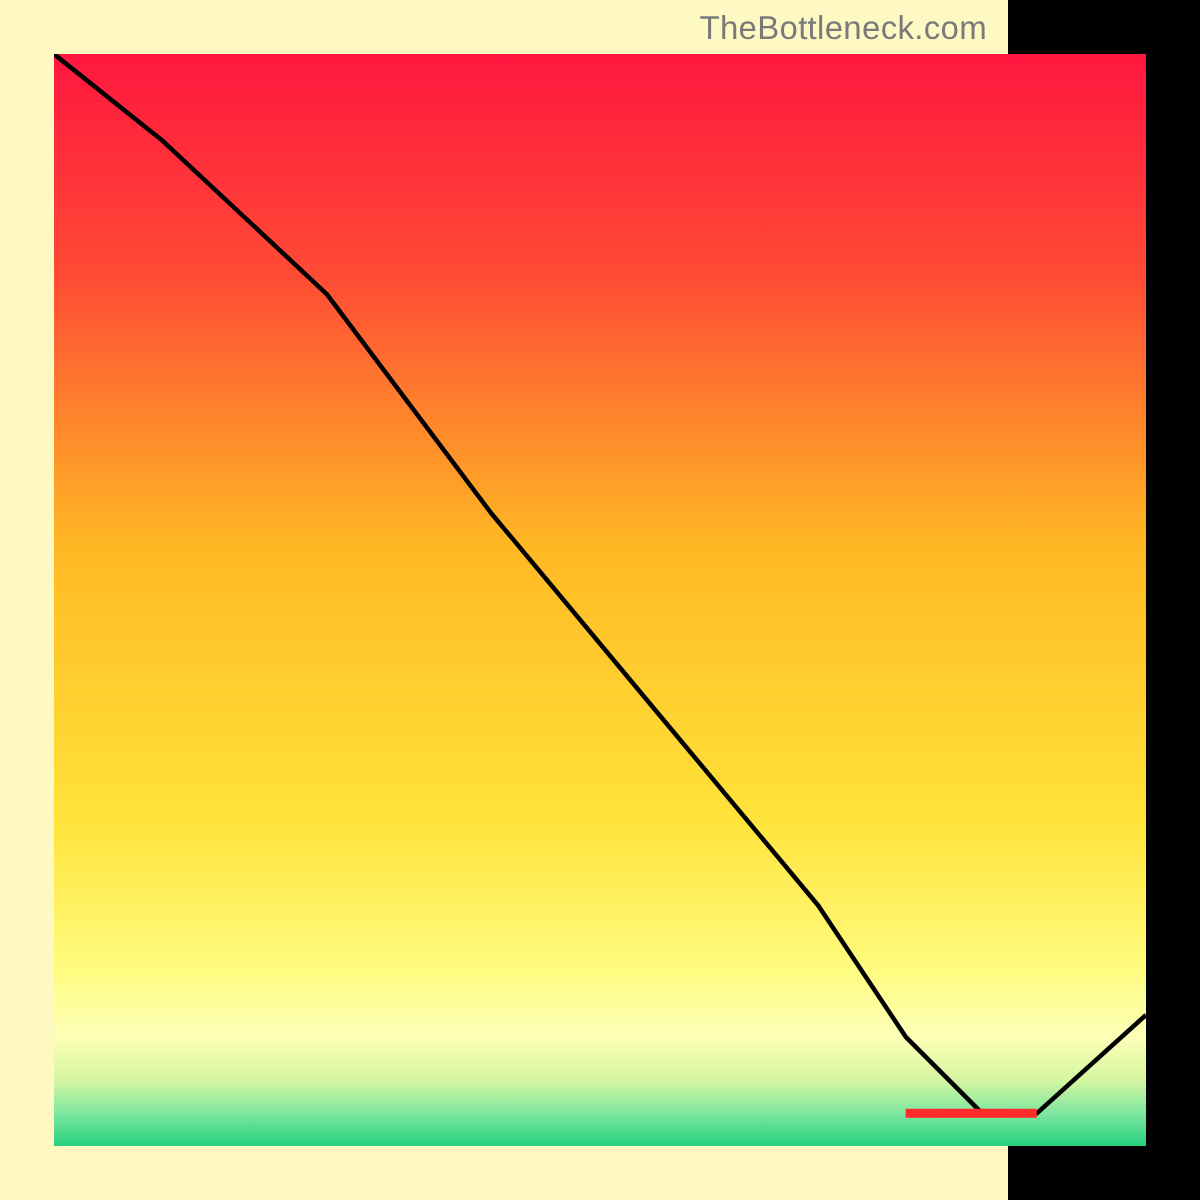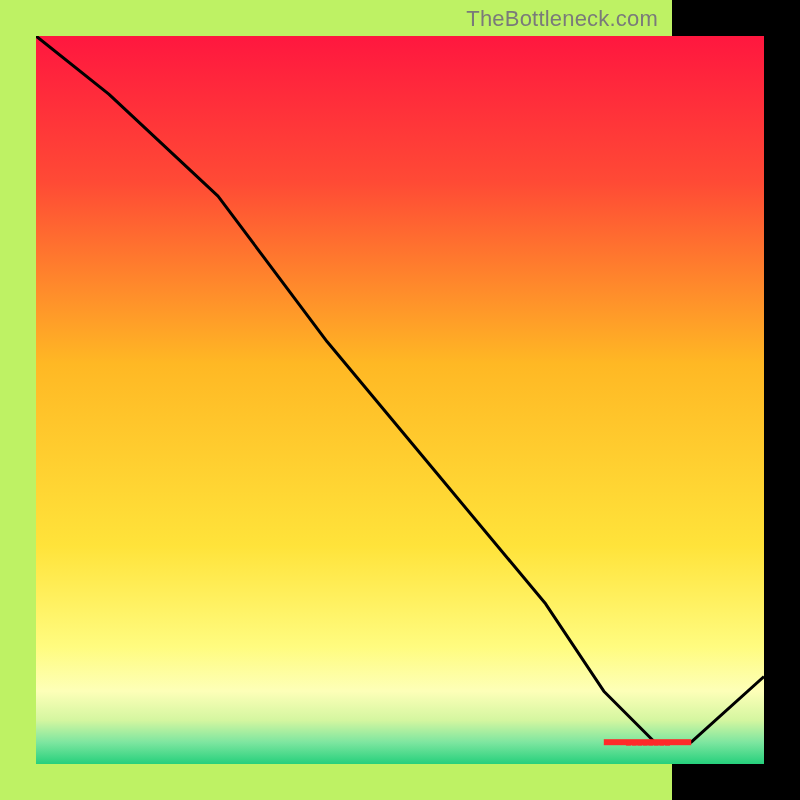--- a/index.html
+++ b/index.html
@@ -8,21 +8,21 @@
     width: 800px;
     height: 800px;
     background: #000;
     overflow: hidden;
     font-family: Arial, Helvetica, sans-serif;
   }
   .outer {
     position: relative;
     width: 672px;
     height: 800px;
-    background: #bef264;
+    background: #fef9c3;
   }
   .watermark {
     position: absolute;
     top: 6px;
     right: 14px;
     color: #7a7a7a;
     font-size: 22px;
     letter-spacing: 0.2px;
     user-select: none;
   }

